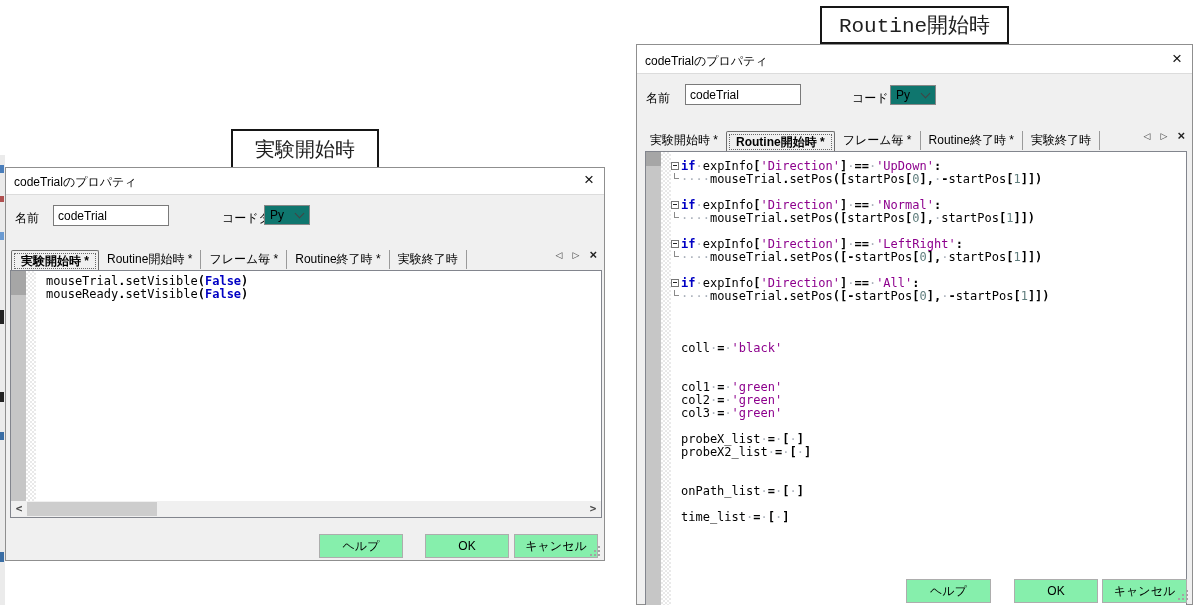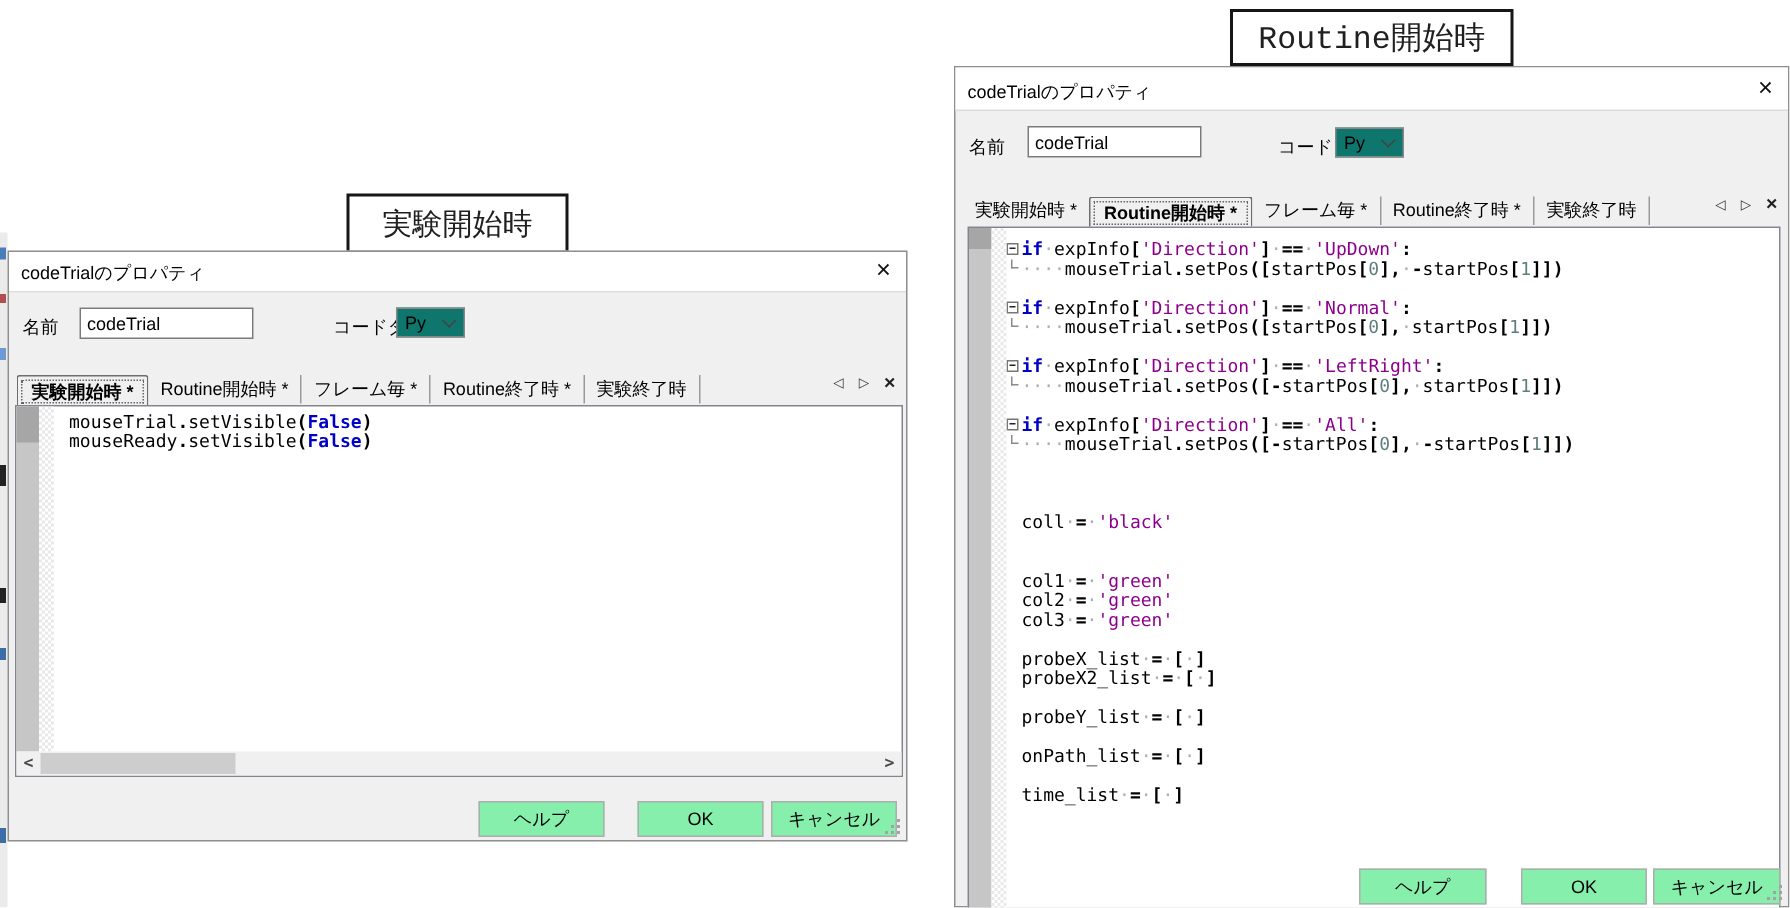--- a/index.html
+++ b/index.html
@@ -201,21 +201,20 @@
         <div class="cl"><span class="fold"></span><span class="c-i">coll</span><span class="c-w">·</span><span class="c-o">=</span><span class="c-w">·</span><span class="c-s">'black'</span></div>
         <div class="cl"><span class="fold"></span></div>
         <div class="cl"><span class="fold"></span></div>
         <div class="cl"><span class="fold"></span><span class="c-i">col1</span><span class="c-w">·</span><span class="c-o">=</span><span class="c-w">·</span><span class="c-s">'green'</span></div>
         <div class="cl"><span class="fold"></span><span class="c-i">col2</span><span class="c-w">·</span><span class="c-o">=</span><span class="c-w">·</span><span class="c-s">'green'</span></div>
         <div class="cl"><span class="fold"></span><span class="c-i">col3</span><span class="c-w">·</span><span class="c-o">=</span><span class="c-w">·</span><span class="c-s">'green'</span></div>
         <div class="cl"><span class="fold"></span></div>
         <div class="cl"><span class="fold"></span><span class="c-i">probeX_list</span><span class="c-w">·</span><span class="c-o">=</span><span class="c-w">·</span><span class="c-o">[</span><span class="c-w">·</span><span class="c-o">]</span></div>
         <div class="cl"><span class="fold"></span><span class="c-i">probeX2_list</span><span class="c-w">·</span><span class="c-o">=</span><span class="c-w">·</span><span class="c-o">[</span><span class="c-w">·</span><span class="c-o">]</span></div>
         <div class="cl"><span class="fold"></span></div>
-        <div class="cl"><span class="fold"></span><span class="c-i">probeY_list</span><span class="c-w">·</span><span class="c-o">=</span><span class="c-w">·</span><span class="c-o">[</span><span class="c-w">·</span><span class="c-o">]</span></div>
         <div class="cl"><span class="fold"></span></div>
         <div class="cl"><span class="fold"></span><span class="c-i">onPath_list</span><span class="c-w">·</span><span class="c-o">=</span><span class="c-w">·</span><span class="c-o">[</span><span class="c-w">·</span><span class="c-o">]</span></div>
         <div class="cl"><span class="fold"></span></div>
         <div class="cl"><span class="fold"></span><span class="c-i">time_list</span><span class="c-w">·</span><span class="c-o">=</span><span class="c-w">·</span><span class="c-o">[</span><span class="c-w">·</span><span class="c-o">]</span></div>
       </div>
     <div class="hscroll">
       <span class="sb-arrow sb-left">&lt;</span>
       <div class="sb-thumb"></div>
       <span class="sb-arrow sb-right">&gt;</span>
     </div>

